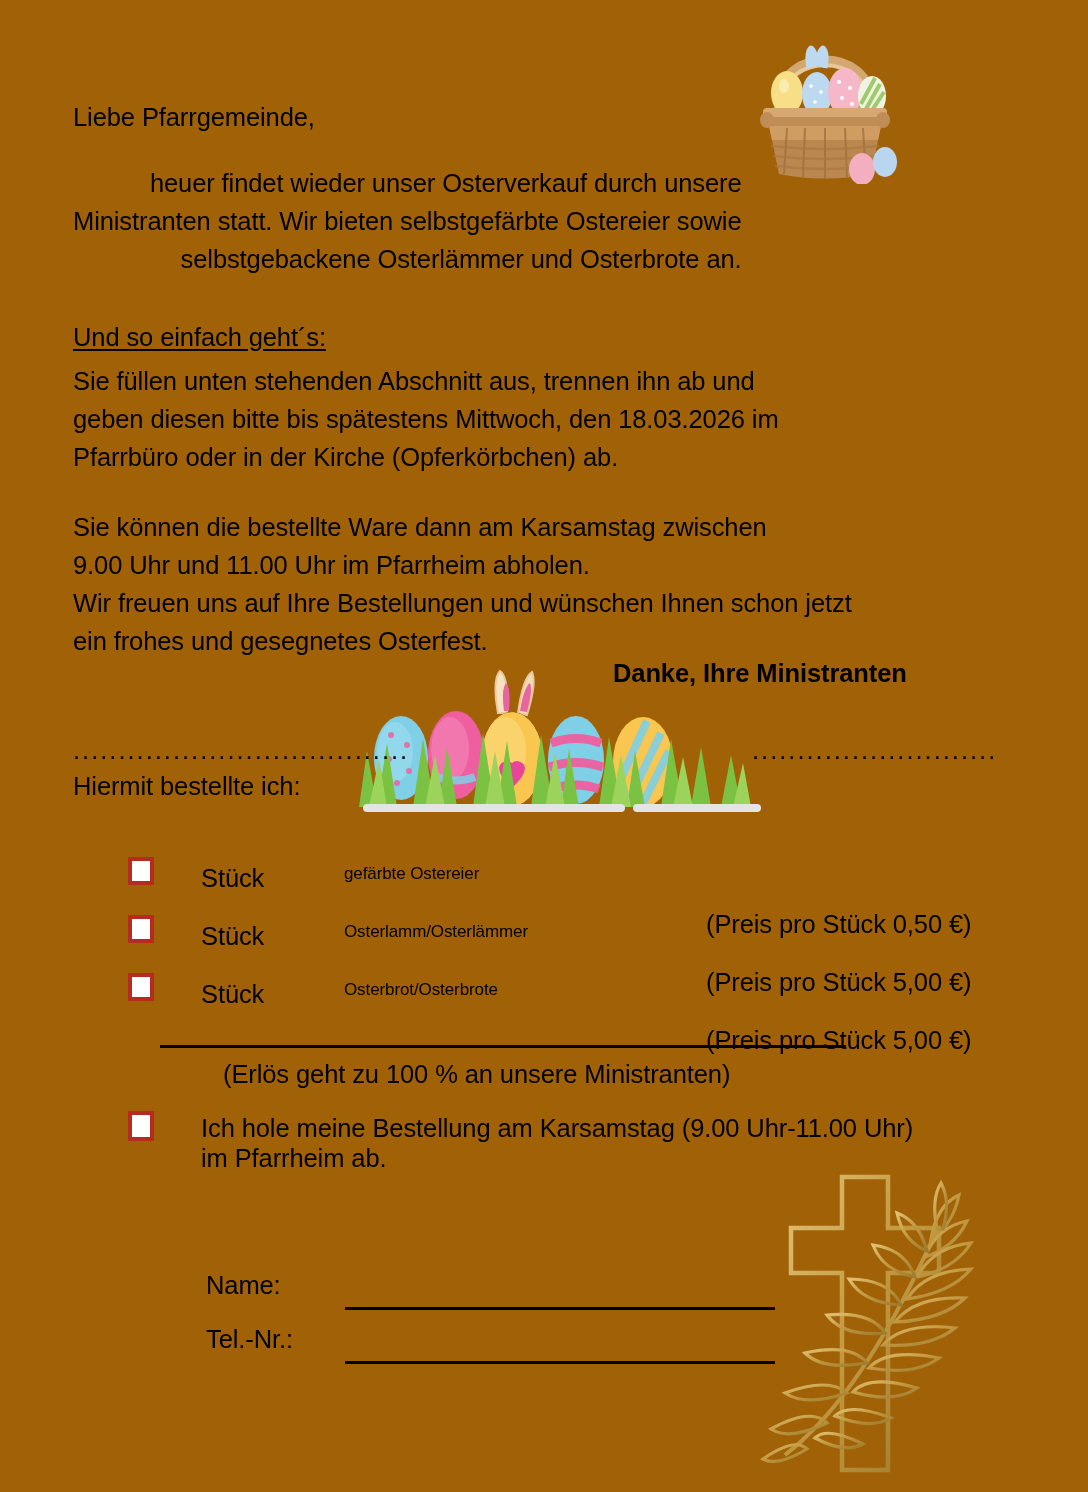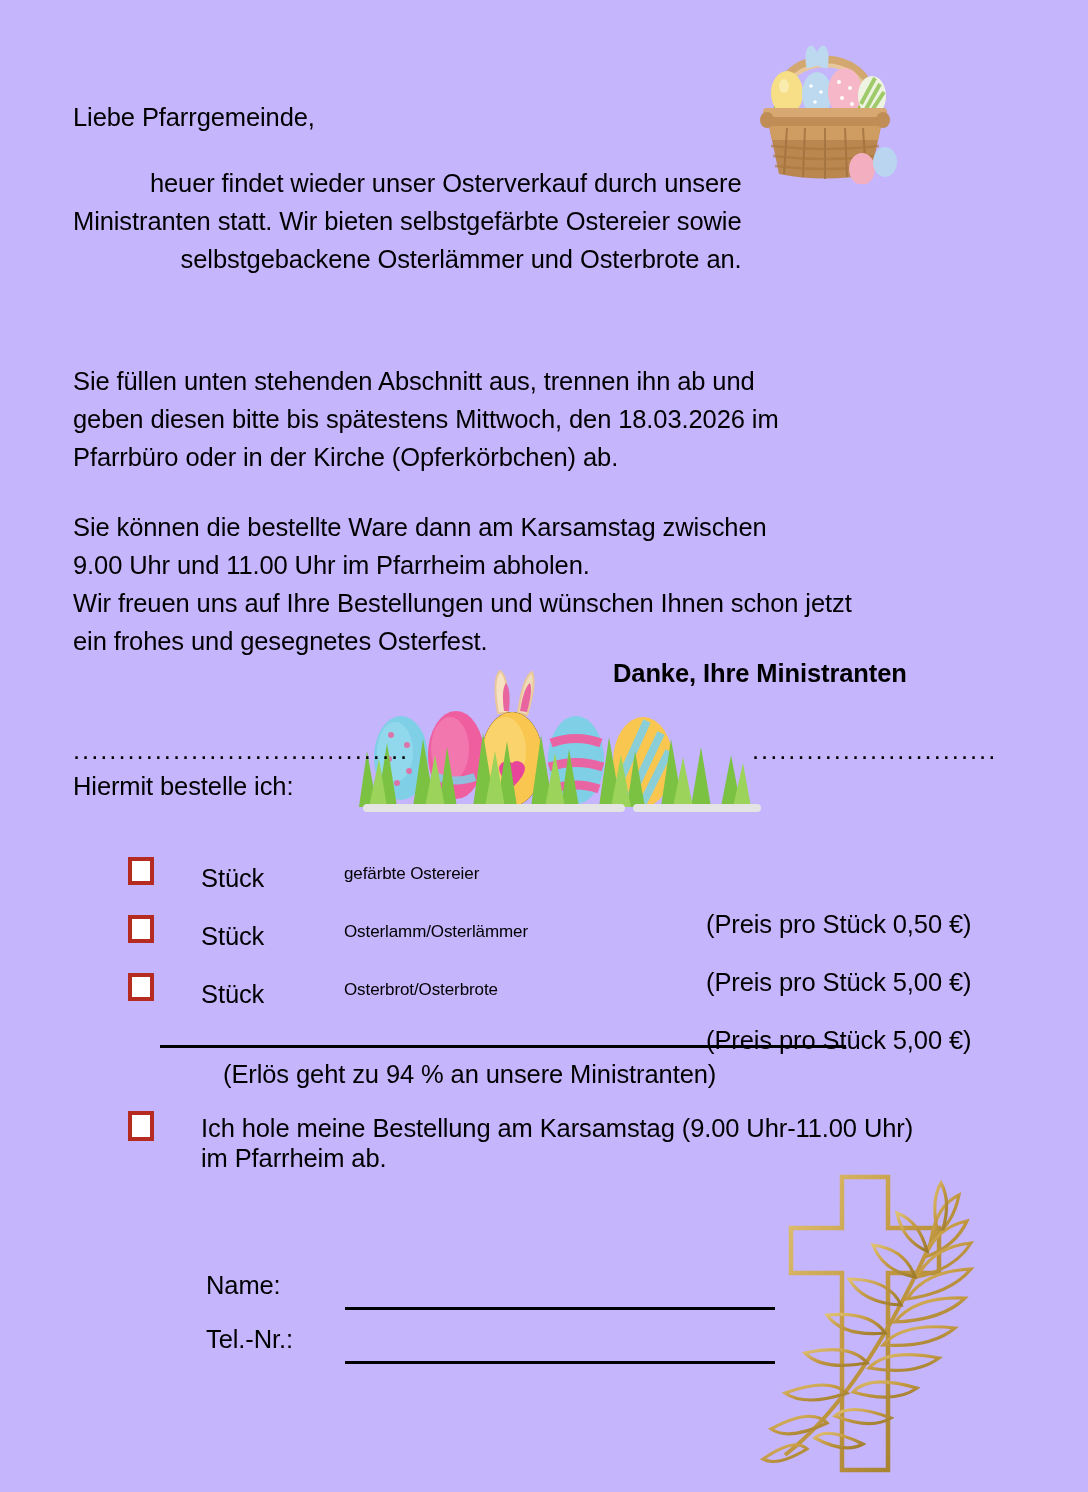--- a/index.html
+++ b/index.html
@@ -8,21 +8,21 @@
     background: #ffffff;
   }
   body {
     font-family: "Liberation Sans", sans-serif;
     color: #000000;
   }
   #page {
     position: relative;
     width: 1088px;
     height: 1492px;
-    background: #c4b5fd;
+    background: #a16207;
     overflow: hidden;
   }
 
   
   .para {
     position: absolute;
     left: 73px;
     font-size: 25.5px;
     line-height: 38px;
     white-space: pre-wrap;
@@ -231,20 +231,21 @@
     <ellipse cx="127" cy="153" rx="13" ry="16" fill="#f3afc0"></ellipse>
     <ellipse cx="150" cy="146" rx="12" ry="15" fill="#b9d5ef"></ellipse>
   </svg>
 
   <div class="para greeting">Liebe Pfarrgemeinde,</div>
 
   <div class="para intro">heuer findet wieder unser Osterverkauf durch unsere
 Ministranten statt. Wir bieten selbstgefärbte Ostereier sowie
 selbstgebackene Osterlämmer und Osterbrote an.</div>
 
+  <div class="para howto-h">Und so einfach geht´s:</div>
 
   <div class="para howto">Sie füllen unten stehenden Abschnitt aus, trennen ihn ab und
 geben diesen bitte bis spätestens Mittwoch, den 18.03.2026 im
 Pfarrbüro oder in der Kirche (Opferkörbchen) ab.</div>
 
   <div class="para pickup">Sie können die bestellte Ware dann am Karsamstag zwischen
 9.00 Uhr und 11.00 Uhr im Pfarrheim abholen.
 Wir freuen uns auf Ihre Bestellungen und wünschen Ihnen schon jetzt
 ein frohes und gesegnetes Osterfest.</div>
 
@@ -315,21 +316,21 @@
       <path d="M378 152 L388 108 L396 152 Z"></path>
     </g>
 
     <rect x="8" y="149" width="262" height="8" rx="4" fill="#e4e4e4"></rect>
     <rect x="278" y="149" width="128" height="8" rx="4" fill="#e4e4e4"></rect>
   </svg>
 
   <div class="dotline left">............................................</div>
   <div class="dotline right">.................................</div>
 
-  <div class="hiermit">Hiermit bestelle ich:</div>
+  <div class="hiermit">Hiermit bestellte ich:</div>
 
   <div class="order-row r0">
     <div class="chk"></div>
     <div class="col-unit">Stück</div>
     <div class="col-item">gefärbte Ostereier</div>
     <div class="col-price">(Preis pro Stück 0,50 €)</div>
   </div>
 
   <div class="order-row r1">
     <div class="chk"></div>
@@ -339,21 +340,21 @@
   </div>
 
   <div class="order-row r2">
     <div class="chk"></div>
     <div class="col-unit">Stück</div>
     <div class="col-item">Osterbrot/Osterbrote</div>
     <div class="col-price">(Preis pro Stück 5,00 €)</div>
   </div>
 
   <div class="rule"></div>
-  <div class="erloes">(Erlös geht zu 94 % an unsere Ministranten)</div>
+  <div class="erloes">(Erlös geht zu 100 % an unsere Ministranten)</div>
 
   <div class="confirm-box"></div>
   <div class="confirm-text">Ich hole meine Bestellung am Karsamstag (9.00 Uhr-11.00 Uhr)
 im Pfarrheim ab.</div>
 
   <div class="field-label name">Name:</div>
   <div class="field-line name"></div>
 
   <div class="field-label tel">Tel.-Nr.:</div>
   <div class="field-line tel"></div>

